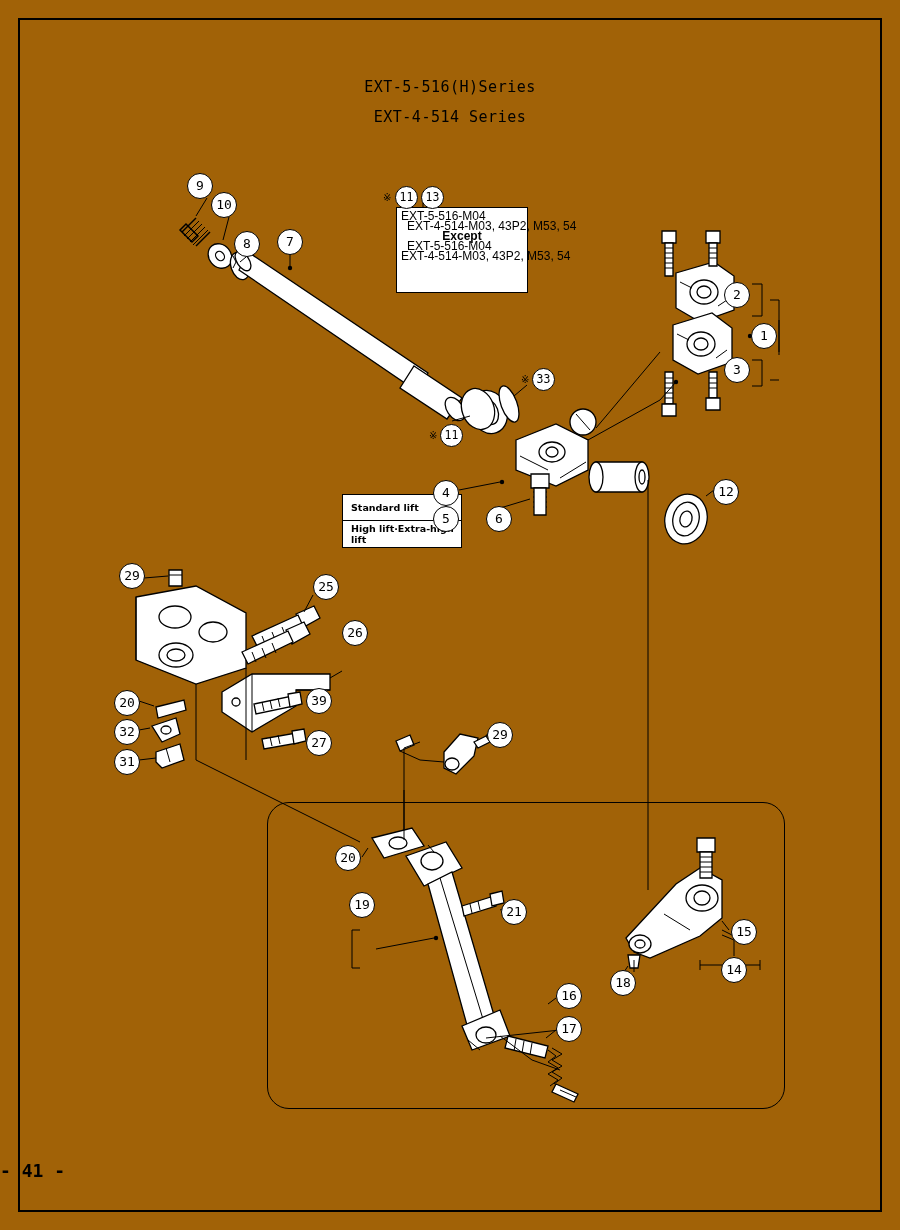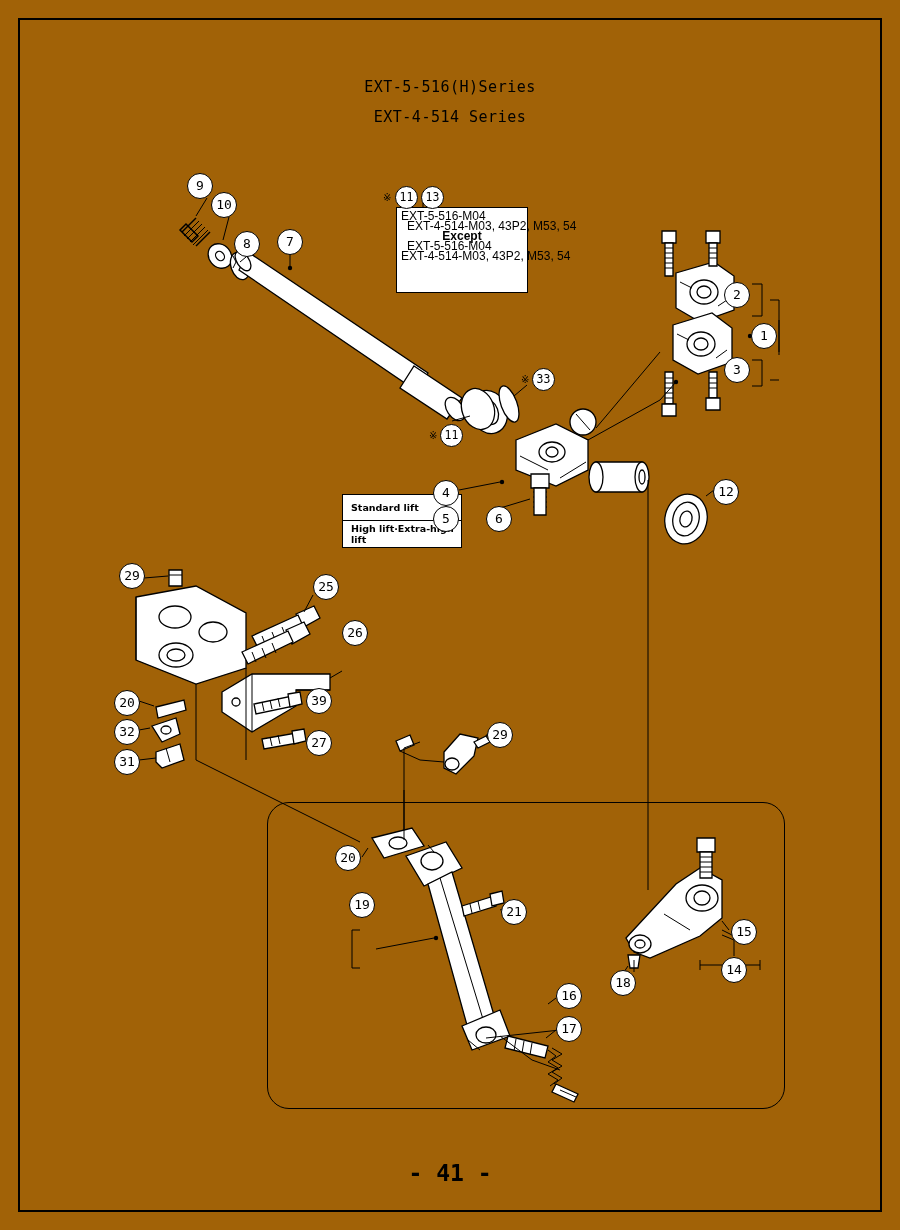--- a/index.html
+++ b/index.html
@@ -36,23 +36,22 @@
     letter-spacing: 0.5px;
     color: #000;
   }
   #title-1 { top: 78px; }
   #title-2 { top: 108px; }
 
   #page-number {
     position: absolute;
     width: 100%;
     top: 1160px;
-    text-align: center;
     font-family: "DejaVu Sans Mono", monospace;
-    font-size: 23px;
+    font-size: 18px;
     font-weight: bold;
   }
 
   
   .callout {
     position: absolute;
     width: 26px;
     height: 26px;
     border: 1.6px solid #000;
     border-radius: 50%;

